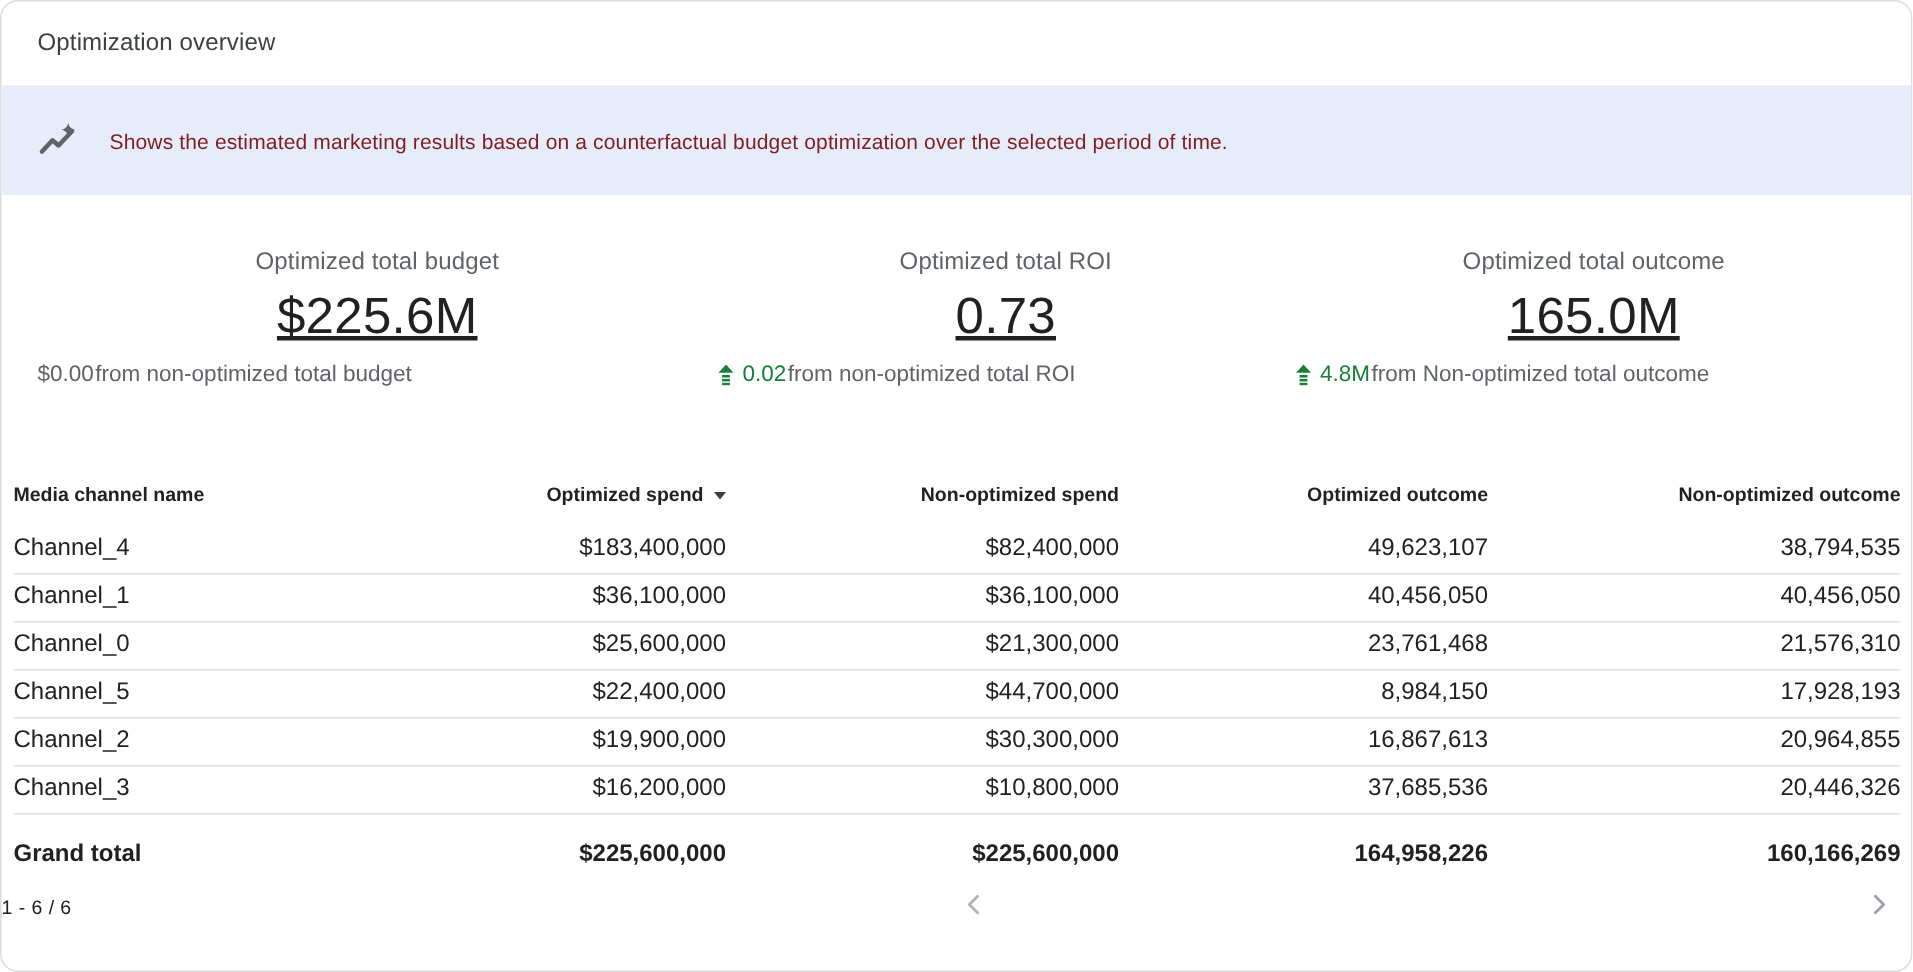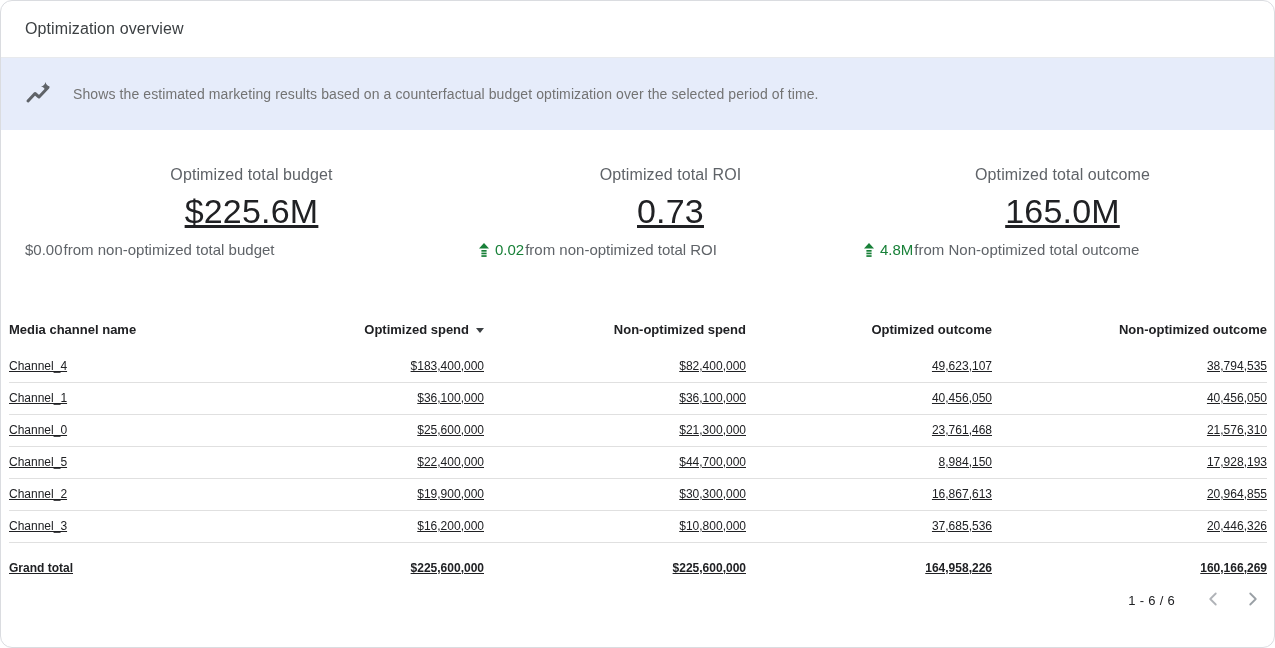--- a/index.html
+++ b/index.html
@@ -25,21 +25,21 @@
   }
   .card-title { font-size: 16px; color: #3c4043; letter-spacing: .1px; }
 
   .banner {
     height: 72px;
     background: #e6ecfa;
     display: flex; align-items: center;
     padding: 0 24px;
   }
   .banner-icon { width: 26px; height: 26px; margin-right: 22px; flex: 0 0 auto; display: flex; }
-  .banner-text { font-size: 14px; color: #737373; letter-spacing: .1px; }
+  .banner-text { font-size: 14px; color: #7f1d1d; letter-spacing: .1px; }
 
   .kpis {
     display: flex;
     padding: 36px 12px 0 24px;
     text-align: center;
   }
   .kpi-1 { width: 453px; }
   .kpi-2 { width: 385px; }
   .kpi-3 { flex: 1; }
   .kpi-label { font-size: 16px; color: #5f6368; letter-spacing: .1px; }
@@ -66,35 +66,34 @@
     text-align: right; white-space: nowrap;
   }
   th.first { text-align: left; }
   .sort-arrow {
     display: inline-block; margin-left: 7px; position: relative; top: -1px;
     width: 0; height: 0;
     border-left: 4.5px solid transparent; border-right: 4.5px solid transparent;
     border-top: 5px solid #3c4043;
   }
   td {
-    font-size: 12px; color: #202124;
+    font-size: 16px; color: #202124;
     height: 32px; padding: 0;
     text-align: right; white-space: nowrap;
     border-bottom: 1px solid #e0e0e0;
-    text-decoration: underline;
   }
   td.first { text-align: left; }
   tr.total td {
     border-bottom: none;
     font-weight: bold;
     padding-top: 18px; padding-bottom: 6px;
     height: auto;
   }
   .pagination {
-    display: flex; align-items: center; justify-content: flex-end;
+    display: flex; align-items: center; justify-content: space-between;
     padding: 8px 9px 0 0;
     font-size: 13px; color: #202124;
   }
   .page-range { margin-right: 26px; letter-spacing: .3px; }
   .page-btn { width: 24px; height: 24px; display: flex; align-items: center; justify-content: center; cursor: pointer; }
   .page-btn + .page-btn { margin-left: 16px; }
 </style>
 </head>
 <body>
 

